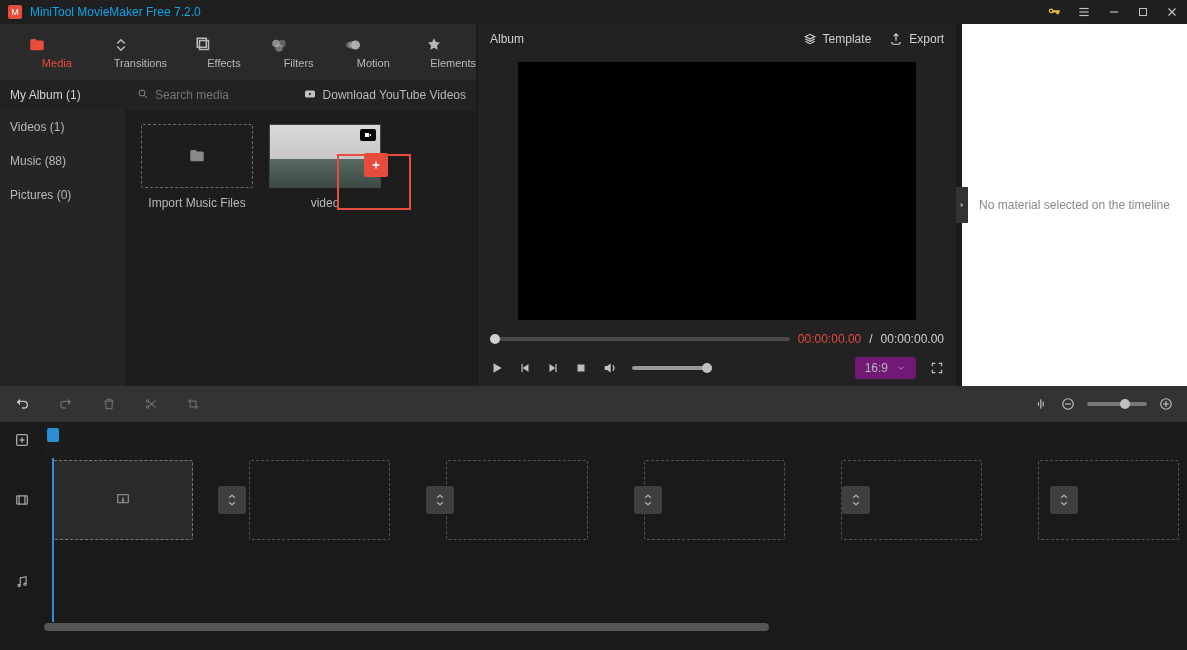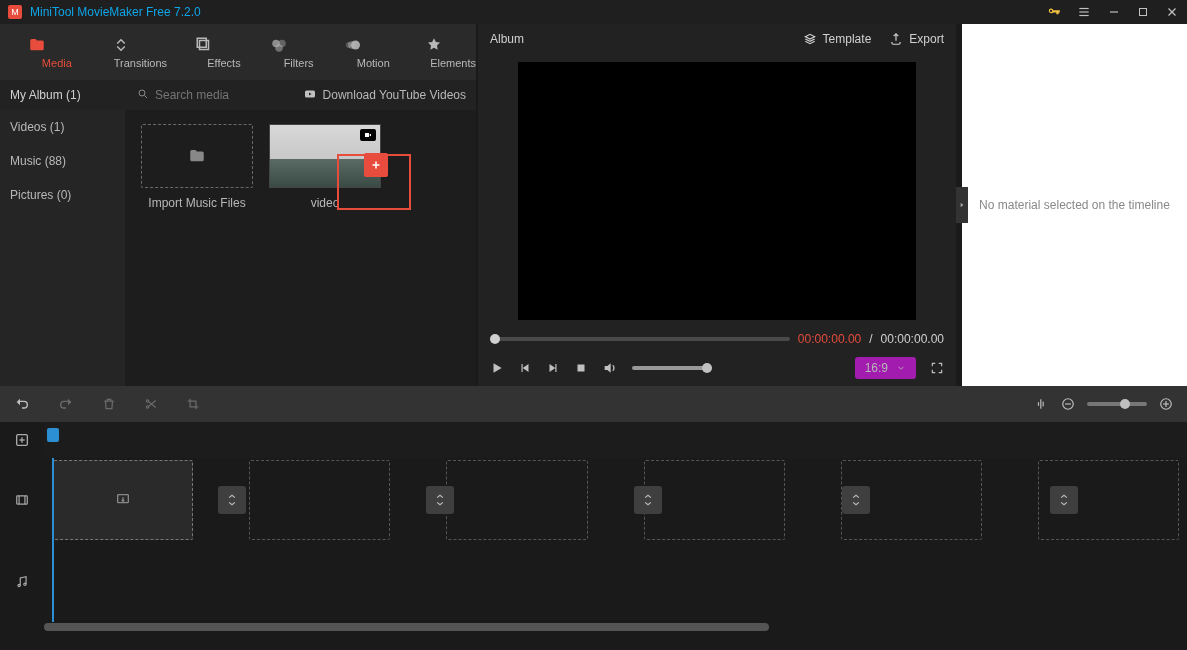--- a/index.html
+++ b/index.html
@@ -42,21 +42,21 @@
 .player-progress { display: flex; align-items: center; gap: 8px; padding: 0 12px; height: 22px; }
 .progress-bar { flex: 1; height: 4px; background: #4a4a4a; border-radius: 2px; position: relative; }
 .progress-dot { position: absolute; left: 0; top: -3px; width: 10px; height: 10px; background: #d0d0d0; border-radius: 50%; }
 .time-cur { color: #e74c3c; }
 .time-sep, .time-tot { color: #d0d0d0; }
 .player-controls { height: 36px; display: flex; align-items: center; padding: 0 12px; gap: 14px; }
 .pc-icon { cursor: pointer; color: #c0c0c0; }
 .vol-bar { width: 80px; height: 4px; background: #999; border-radius: 2px; position: relative; }
 .vol-dot { position: absolute; right: 0; top: -3px; width: 10px; height: 10px; background: #c0c0c0; border-radius: 50%; }
 .spacer { flex: 1; }
-.ratio-select { background: #a21caf; padding: 4px 10px; border-radius: 3px; display: flex; align-items: center; gap: 8px; cursor: pointer; }
+.ratio-select { background: #701a75; padding: 4px 10px; border-radius: 3px; display: flex; align-items: center; gap: 8px; cursor: pointer; }
 .right-col { flex: 1; background: #ffffff; margin-left: 6px; display: flex; align-items: center; justify-content: center; position: relative; color: #888; }
 .expand-tab { position: absolute; left: -6px; top: 50%; transform: translateY(-50%); width: 12px; height: 36px; background: #333; display: flex; align-items: center; justify-content: center; cursor: pointer; }
 .toolbar { height: 36px; background: #333; display: flex; align-items: center; padding: 0 14px; gap: 28px; }
 .tb-icon { cursor: pointer; color: #c0c0c0; }
 .tb-right { margin-left: auto; display: flex; align-items: center; gap: 12px; }
 .zoom-bar { width: 60px; height: 4px; background: #777; border-radius: 2px; position: relative; }
 .zoom-dot { position: absolute; left: 55%; top: -3px; width: 10px; height: 10px; background: #c0c0c0; border-radius: 50%; }
 .timeline-area { flex: 1; background: #1a1a1a; display: flex; flex-direction: column; position: relative; }
 .track-row { display: flex; align-items: center; height: 84px; }
 .tl-ruler { height: 36px; display: flex; }

